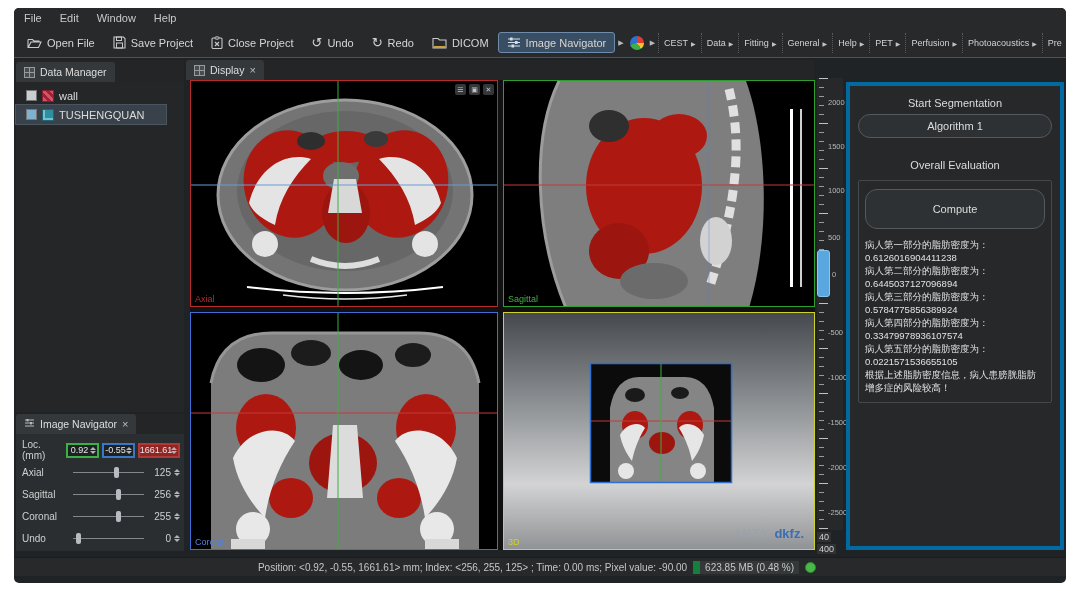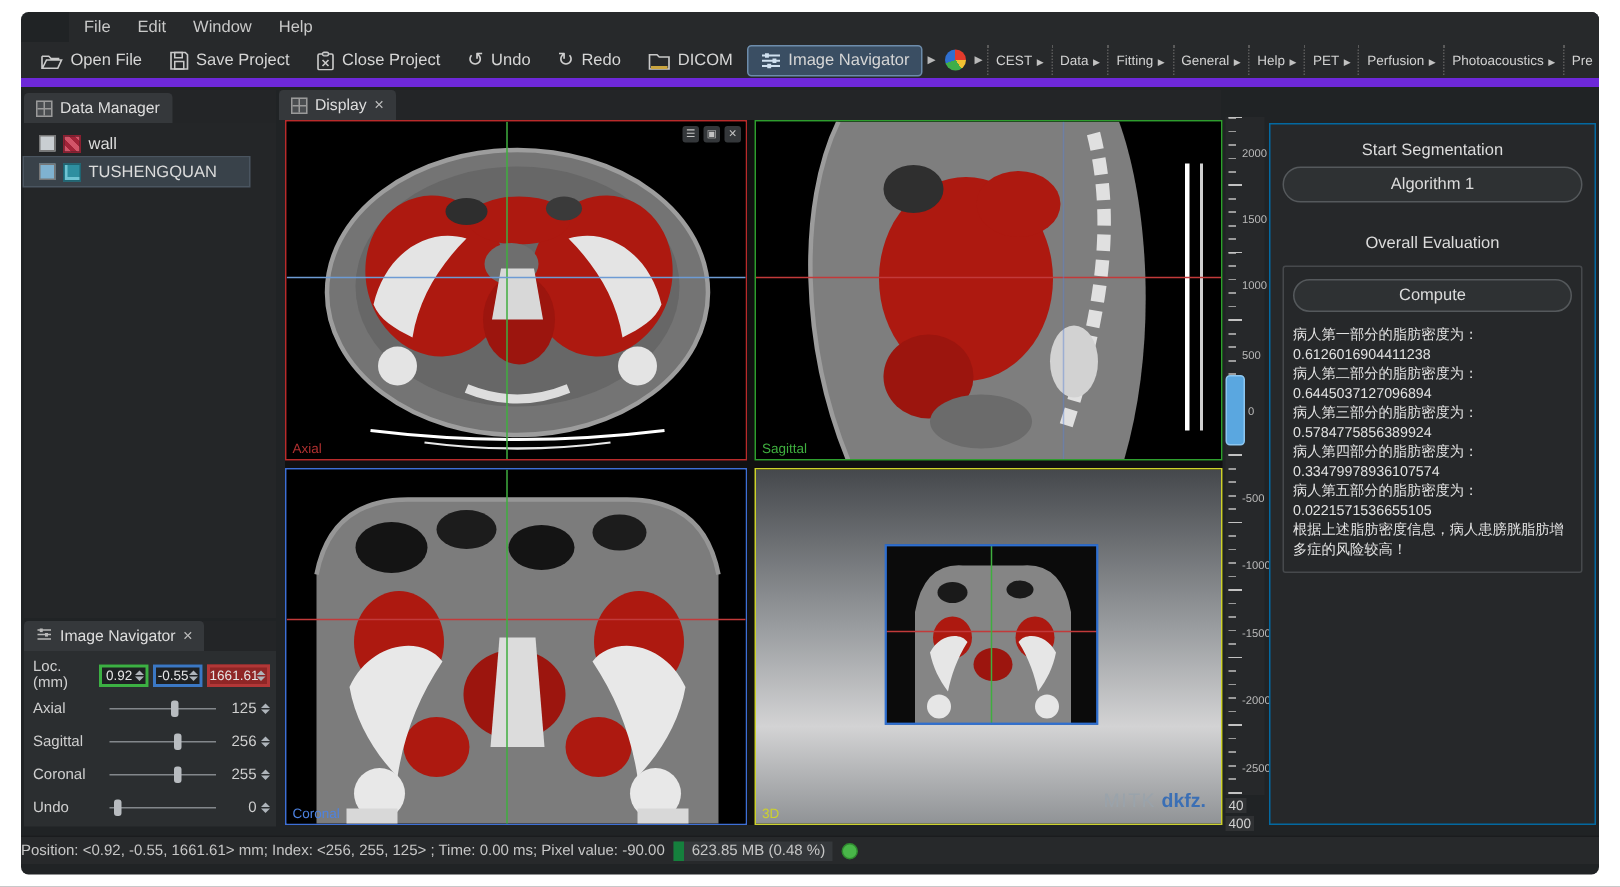--- a/index.html
+++ b/index.html
@@ -1,24 +1,24 @@
 <!DOCTYPE html>
 <html><head>
 <meta charset="utf-8">
 <style>
   * { box-sizing: border-box; margin:0; padding:0; }
   html,body { width:1080px; height:591px; background:#ffffff; font-family:"Liberation Sans","DejaVu Sans",sans-serif; overflow:hidden; }
   .app { position:absolute; left:14px; top:8px; width:1052px; height:575px; background:#202325; border-radius:5px; overflow:hidden; }
 
   
-  .menubar { position:absolute; left:0; top:0; right:0; height:20px; background:#27292b; display:flex; align-items:center; padding-left:10px; gap:18px; font-size:11px; color:#c9c9c9;margin-left:32px; }
+  .menubar { position:absolute; left:0; top:0; right:0; height:20px; background:#27292b; display:flex; align-items:center; padding-left:10px; gap:18px; font-size:11px; color:#c9c9c9; }
   .menubar span { cursor:default; }
 
   
-  .toolbar { position:absolute; left:0; top:20px; right:0; height:30px; background:#27292b; border-bottom:6px solid #6d28d9; display:flex; align-items:center; padding:0 4px; font-size:11px; color:#d6d6d6; }
+  .toolbar { position:absolute; left:0; top:20px; right:0; height:30px; background:#27292b; border-bottom:1px solid #6d28d9; display:flex; align-items:center; padding:0 4px; font-size:11px; color:#d6d6d6; }
   .tbtn { display:flex; align-items:center; gap:5px; padding:3px 8px; border-radius:3px; border:1px solid transparent; white-space:nowrap; }
   .tbtn.active { background:#3a4e63; border:1px solid #6d8cab; }
   .tbtn svg { display:block; }
   .uglyph { font-size:13px; line-height:11px; color:#cfcfcf; font-family:"DejaVu Sans",sans-serif; }
   .ext-arrow { color:#b9b9b9; font-size:7px; padding:0 3px; }
   .wheel { width:14px; height:14px; border-radius:50%; background:conic-gradient(#e43b2c 0 25%, #f1c232 25% 40%, #3fae49 40% 70%, #2f6fd0 70% 100%); margin:0 3px; }
   .vmenus { display:flex; align-items:center; overflow:hidden; flex:1; }
   .vmenu { display:flex; align-items:center; gap:3px; padding:0 5px; height:20px; border-left:1px dotted #5a5a5a; font-size:9px; white-space:nowrap; color:#d2d2d2; }
   .vmenu .varr::before { content:"▶"; font-size:6px; color:#c2c2c2; }
 
@@ -68,21 +68,21 @@
   .ruler .bigticks { position:absolute; left:2px; top:0; bottom:0; width:9px;
      background:repeating-linear-gradient(to bottom,#c2c2c2 0 1px,transparent 1px 45px); }
   .rlabel { position:absolute; left:11px; transform:translateY(-50%); font-size:7.5px; color:#b8b8b8; white-space:nowrap; }
   .lwhandle { position:absolute; left:0px; width:13px; height:47px; background:#5aa7e0; border:1px solid #8cc6ef; border-radius:3px; }
   .lwvals { position:absolute; left:803px; top:524px; width:26px; font-size:9px; color:#d2d2d2; }
   .lwvals div { background:#2f3133; padding:0 2px; margin-bottom:2px; width:fit-content; }
 
   
   .fs-tabbar { left:832px; top:52px; width:220px; height:22px; }
   .redsq { width:10px; height:10px; background:#cf1c1c; }
-  .fspanel { position:absolute; left:832px; top:74px; width:218px; height:468px; background:#26282a; border:1px solid #0369a1; padding:6px 8px; }
+  .fspanel { position:absolute; left:832px; top:74px; width:218px; height:468px; background:#26282a; border:4px solid #0369a1; padding:6px 8px; }
   .fsheader { text-align:center; font-size:11px; color:#dcdcdc; padding:5px 0; }
   .fsbtn { width:100%; height:24px; background:#2e3133; border:1px solid #55595c; color:#dcdcdc; font-size:11px; display:flex; align-items:center; justify-content:center; border-radius:12px; }
   .fsframe { border:1px solid #46494c; border-radius:2px; padding:8px 6px; margin-top:4px; }
   .results { margin-top:9px; font-size:9.5px; line-height:13px; color:#e2e2e2; }
 
   
   .in-tabbar { left:2px; top:406px; width:168px; height:20px; }
   .inpanel { position:absolute; left:2px; top:426px; width:168px; height:117px; background:#2b2e30; padding:5px 4px 0 6px; font-size:10px; color:#cfcfcf; }
   .inrow { display:flex; align-items:center; height:22px; gap:3px; }
   .inlabel { width:48px; font-size:10px; }
@@ -94,21 +94,21 @@
   .spin i { display:block; width:0; height:0; border-left:3px solid transparent; border-right:3px solid transparent; }
   .spin .up { border-bottom:3px solid #aeb4ba; margin-bottom:1px; }
   .spin .dn { border-top:3px solid #aeb4ba; }
   .track { position:relative; flex:1; height:14px; }
   .track::before { content:""; position:absolute; left:0; right:0; top:7px; height:1px; background:#83878b; }
   .thumb { position:absolute; top:2px; width:5px; height:11px; background:#b8bcc0; border-radius:2px; }
   .inval { width:24px; text-align:right; font-size:10px; }
   .invspin { display:flex; flex-direction:column; justify-content:center; }
 
   
-  .statusbar { position:absolute; left:0; right:0; top:549px; height:19px; background:#27292b; border-top:1px solid #1a1c1e; display:flex; align-items:center; justify-content:flex-start; font-size:10px; color:#c6c6c6; padding-right:6px; gap:6px; }
+  .statusbar { position:absolute; left:0; right:0; top:549px; height:19px; background:#27292b; border-top:1px solid #1a1c1e; display:flex; align-items:center; justify-content:center; font-size:10px; color:#c6c6c6; padding-right:6px; gap:6px; }
   .mem { background:#35383b; padding:1px 5px; border-left:7px solid #15803d; }
   .memdot { width:11px; height:11px; border-radius:50%; background:#49b749; border:1px solid #2f8a2f; }
 </style>
 </head>
 <body>
 
 <div class="app">
 
   <div class="menubar">
     <span>File</span>
@@ -382,21 +382,21 @@
     <div>40</div>
     <div>400</div>
   </div>
 
   <div class="fspanel">
     <div class="fsheader">Start Segmentation</div>
     <div class="fsbtn">Algorithm 1</div>
     <div style="height:16px"></div>
     <div class="fsheader">Overall Evaluation</div>
     <div class="fsframe">
-      <div class="fsbtn" style="height:22px">Compute</div>
+      <div class="fsbtn" style="height:40px">Compute</div>
       <div class="results">
         <div>病人第一部分的脂肪密度为：0.6126016904411238</div>
         <div>病人第二部分的脂肪密度为：0.6445037127096894</div>
         <div>病人第三部分的脂肪密度为：0.5784775856389924</div>
         <div>病人第四部分的脂肪密度为：0.33479978936107574</div>
         <div>病人第五部分的脂肪密度为：0.0221571536655105</div>
         <div>根据上述脂肪密度信息，病人患膀胱脂肪增多症的风险较高！</div>
       </div>
     </div>
   </div>

